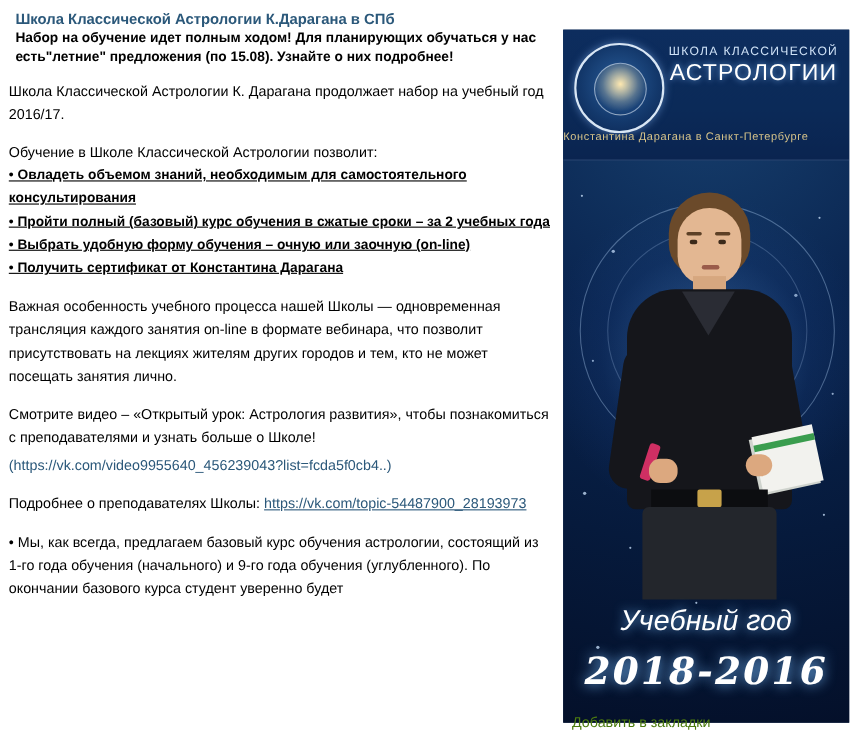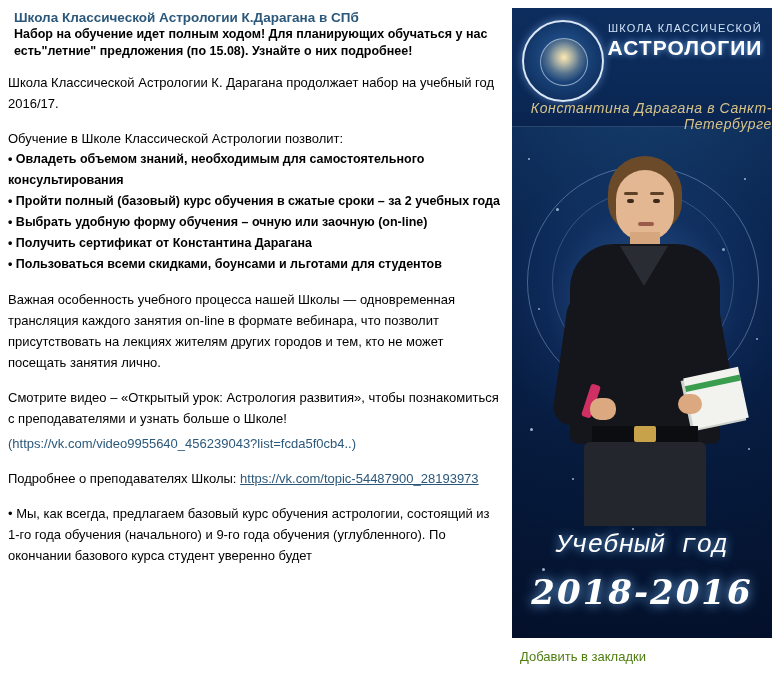--- a/index.html
+++ b/index.html
@@ -52,20 +52,21 @@
     margin-bottom: 0;
   }
   .bullets {
     margin: 0 0 14px 0;
   }
   .bullets .b {
     font-size: 12.5px;
     font-weight: bold;
     line-height: 21px;
     margin: 0;
+    text-decoration: underline;
   }
   .link {
     color: #2b587a;
   }
   .link-u {
     color: #2b587a;
     text-decoration: underline;
   }
   .img-col {
     position: absolute;
@@ -75,20 +76,21 @@
     height: 630px;
   }
   .poster {
     position: relative;
     width: 260px;
     height: 630px;
     overflow: hidden;
     background: #06204a;
     background-image:
       radial-gradient(circle at 50% 8%, #17406f 0%, #0a2550 38%, #061a3c 70%, #04102a 100%);
+    margin-top: 19px;
   }
   
   .stars span {
     position: absolute;
     background: #cfe6ff;
     border-radius: 50%;
     opacity: .75;
   }
   .poster-head {
     position: absolute;
@@ -122,34 +124,33 @@
     text-align: center;
     color: #eaf3ff;
   }
   .head-text .l1 {
     font-size: 11px;
     letter-spacing: 1.2px;
     color: #cfe2f7;
   }
   .head-text .l2 {
     font-size: 21px;
-    font-weight: bold;
+    font-weight: normal;
     letter-spacing: 1px;
     color: #ffffff;
     margin-top: 2px;
     text-shadow: 0 0 6px rgba(130,190,255,.8);
   }
   .head-sub {
     position: absolute;
     left: 0; right: 0; top: 92px;
-    text-align: right;
-    font-size: 14px;
+    text-align: left;
+    font-size: 10px;
     color: #d6c38a;
     letter-spacing: .6px;
-    font-style: italic;
   }
   .photo {
     position: absolute;
     left: 0; top: 118px;
     width: 260px; height: 400px;
     overflow: hidden;
   }
   .glow {
     position: absolute;
     left: 50%; top: 30px;
@@ -308,21 +309,21 @@
   }
   .poster-foot {
     position: absolute;
     left: 0; bottom: 0;
     width: 260px; height: 118px;
   }
   .script {
     position: absolute;
     left: 0; right: 0; top: 10px;
     text-align: center;
-    font-family: Liberation Mono, monospace;
+    font-family: Liberation Sans, sans-serif;
     font-style: italic;
     font-size: 26px;
     color: #ffffff;
     text-shadow: 0 0 10px rgba(120,190,255,.9);
   }
   .years {
     position: absolute;
     left: 0; right: 0; top: 52px;
     text-align: center;
     font-family: "DejaVu Serif", serif;
@@ -354,21 +355,20 @@
 
     <p class="body">Школа Классической Астрологии К. Дарагана продолжает набор на учебный год 2016/17.</p>
 
     <p class="body tight">Обучение в Школе Классической Астрологии позволит:</p>
 
     <div class="bullets">
       <p class="b">• Овладеть объемом знаний, необходимым для самостоятельного консультирования</p>
       <p class="b">• Пройти полный (базовый) курс обучения в сжатые сроки – за 2 учебных года</p>
       <p class="b">• Выбрать удобную форму обучения – очную или заочную (on-line)</p>
       <p class="b">• Получить сертификат от Константина Дарагана</p>
-      <p class="b">• Пользоваться всеми скидками, боунсами и льготами для студентов</p>
     </div>
 
     <p class="body">Важная особенность учебного процесса нашей Школы — одновременная трансляция каждого занятия on-line в формате вебинара, что позволит присутствовать на лекциях жителям других городов и тем, кто не может посещать занятия лично.</p>
 
     <p class="body tight">Смотрите видео – «Открытый урок: Астрология развития», чтобы познакомиться с преподавателями и узнать больше о Школе!</p>
     <p class="body">
       <span class="link">(https://vk.com/video9955640_456239043?list=fcda5f0cb4..)</span>
     </p>
 
     <p class="body">

